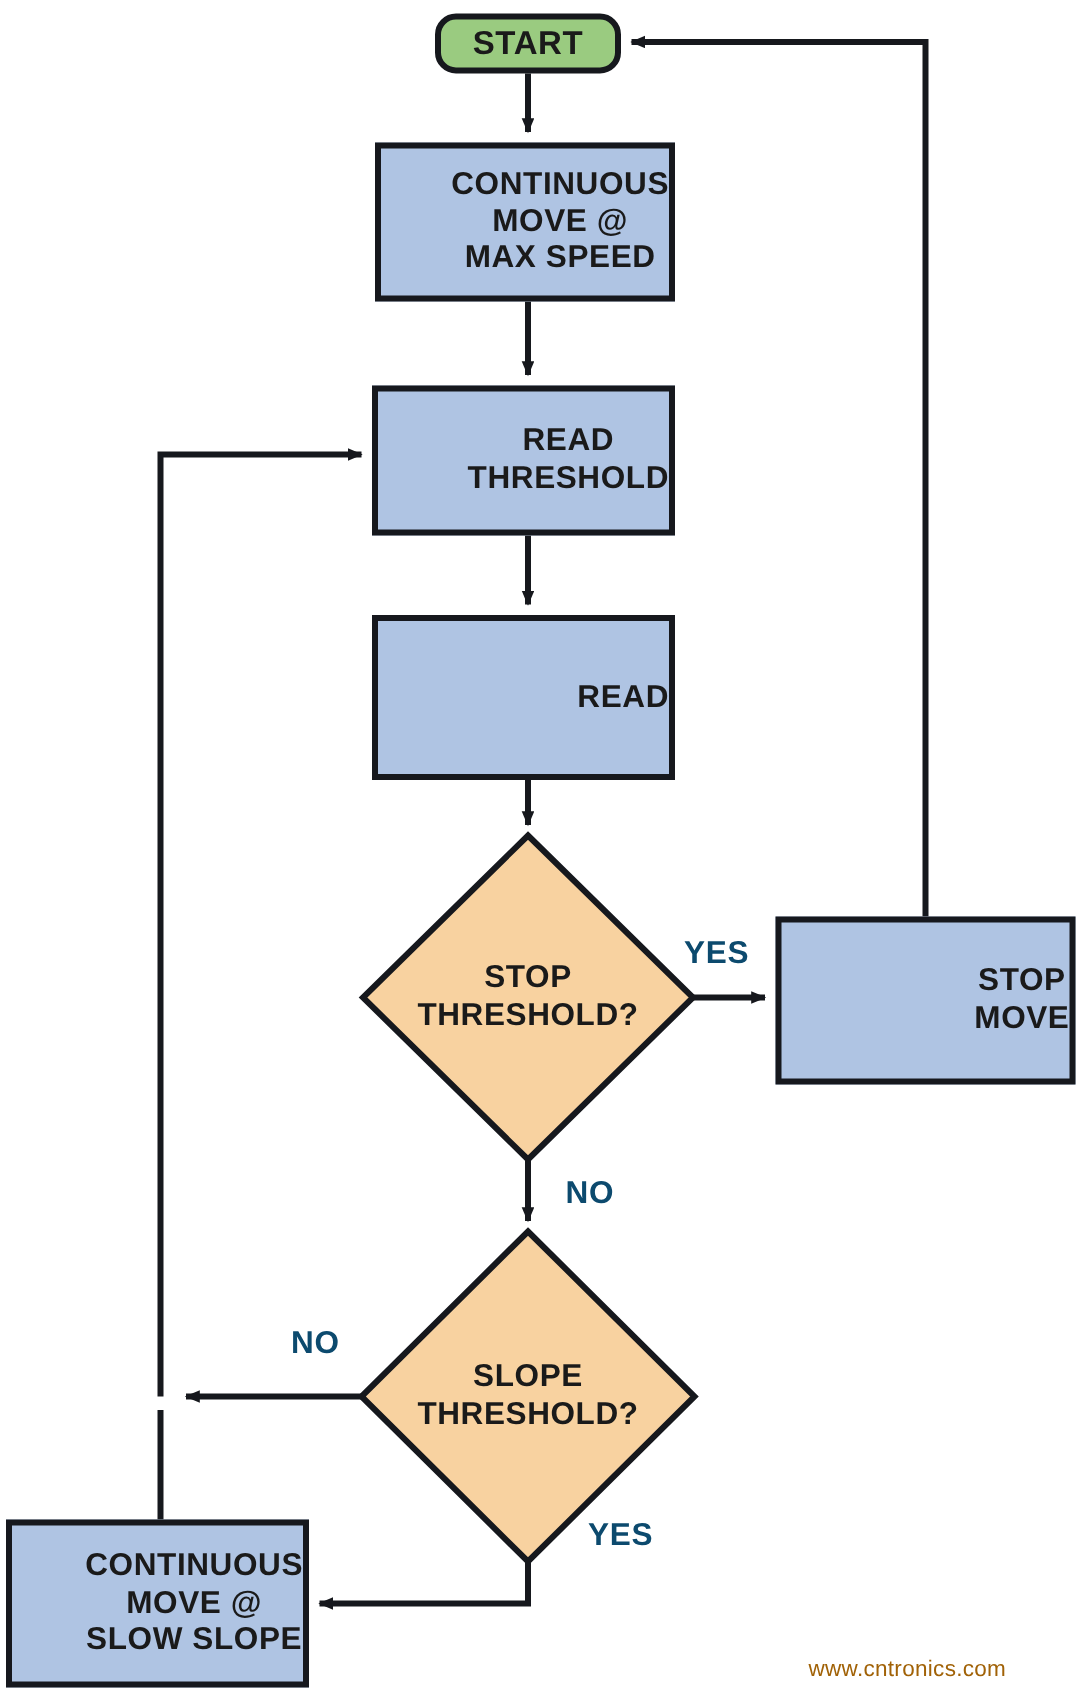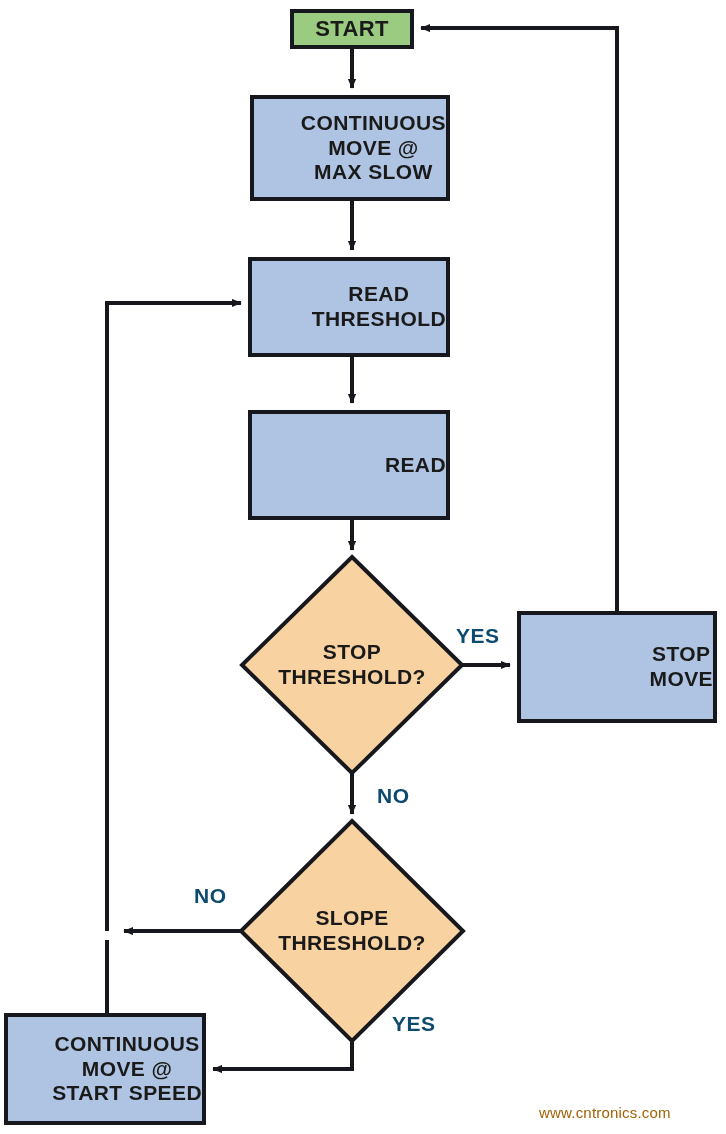--- a/index.html
+++ b/index.html
@@ -37,20 +37,21 @@
   }
   .rect {
     border: 4px solid #16181d;
   }
   .rect.blue { background: #AFC4E3; justify-content: flex-end; }
   .rect.green { background: #9ACB80; }
 
   .node-start {
     left: 290px; top: 9px; width: 124px; height: 40px;
     font-size: 22px;
+    border-radius: 14px;
   }
   .node-cmax {
     left: 250px; top: 95px; width: 200px; height: 106px;
     font-size: 21px;
   }
   .node-readpos {
     left: 248px; top: 257px; width: 202px; height: 100px;
     font-size: 21px;
   }
   .node-readcap {
@@ -145,21 +146,21 @@
   </svg>
 
   <div class="node rect green node-start">
     <span>START</span>
   </div>
 
   <div class="node rect blue node-cmax">
     <span>
       <span>CONTINUOUS</span><br>
       <span>MOVE @</span><br>
-      <span>MAX SLOW</span>
+      <span>MAX SPEED</span>
     </span>
   </div>
 
   <div class="node rect blue node-readpos">
     <span>
       <span>READ</span><br>
       <span>THRESHOLD</span>
     </span>
   </div>
 
@@ -173,21 +174,21 @@
     <span>
       <span>STOP</span><br>
       <span>MOVE</span>
     </span>
   </div>
 
   <div class="node rect blue node-cslow">
     <span>
       <span>CONTINUOUS</span><br>
       <span>MOVE @</span><br>
-      <span>START SPEED</span>
+      <span>SLOW SLOPE</span>
     </span>
   </div>
 
   <div class="diamond-label dl-stop">
     <span>
       <span>STOP</span><br>
       <span>THRESHOLD?</span>
     </span>
   </div>
 

